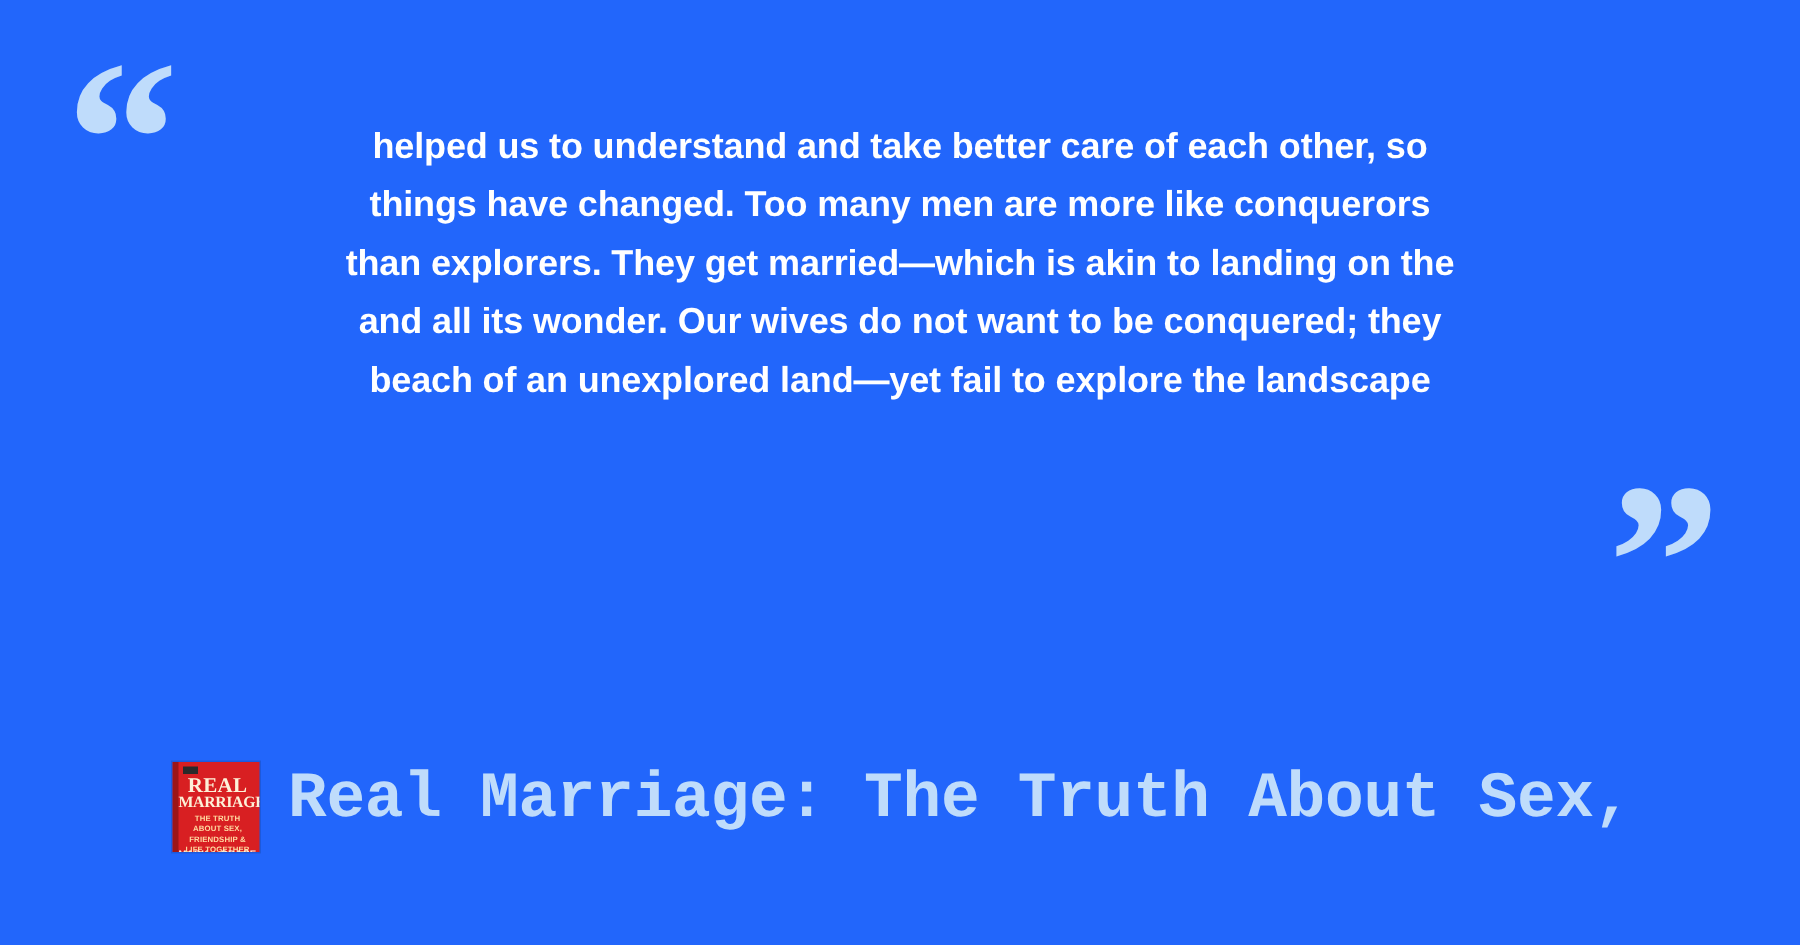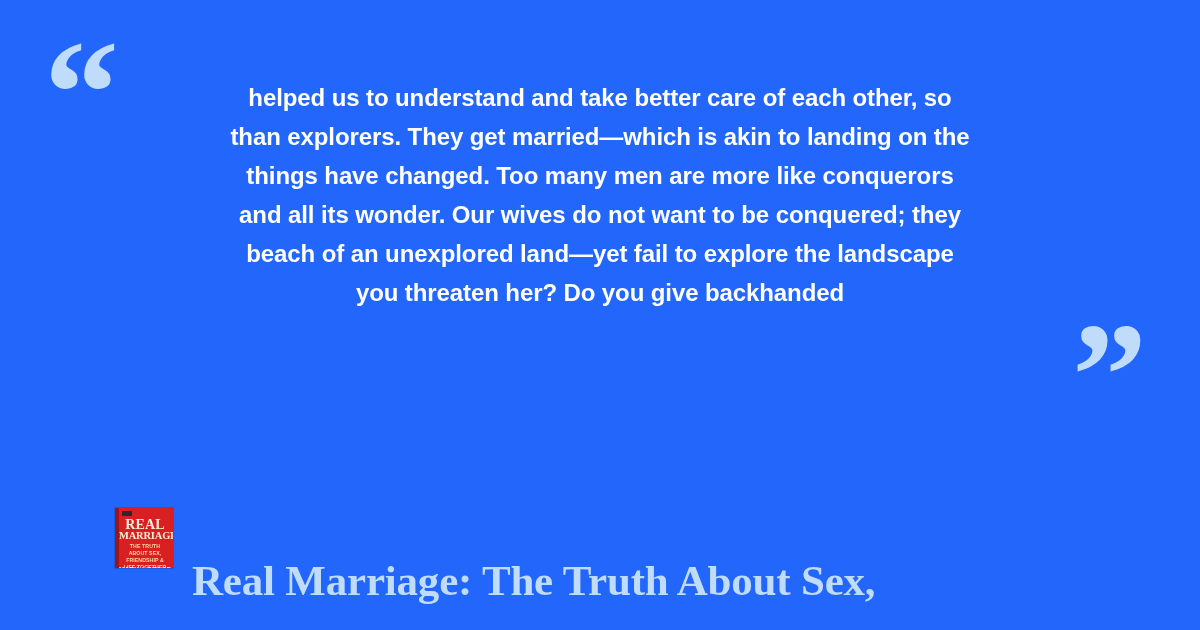--- a/index.html
+++ b/index.html
@@ -158,27 +158,26 @@
     letter-spacing: 0.2px;
   }
 
   
   #attrib-text {
     margin-left: 19px;
     padding-top: 2px;
   }
   #book-title {
     color: #bfdcfb;
-    font-family: Liberation Serif, serif;
+    font-family: Liberation Mono, monospace;
     font-weight: 700;
     font-size: 43px;
     line-height: 46px;
     letter-spacing: -0.2px;
     white-space: nowrap;
-    margin-top: 48px;
   }
   #site-name {
     margin-top: 4px;
     color: #bfdcfb;
     font-family: "Liberation Sans Narrow", "Liberation Sans", sans-serif;
     font-weight: 700;
     font-size: 25px;
     line-height: 27px;
     letter-spacing: -0.1px;
     white-space: nowrap;
@@ -186,25 +185,24 @@
 </style>
 </head>
 <body>
 
 <div id="card">
 
   <span id="quote-open" class="quote-mark">“</span>
 
   <div id="quote-body">
     <span class="qline">helped us to understand and take better care of each other, so</span>
+    <span class="qline">things have changed. Too many men are more like conquerors</span>
     <span class="qline">than explorers. They get married—which is akin to landing on the</span>
-    <span class="qline">things have changed. Too many men are more like conquerors</span>
     <span class="qline">and all its wonder. Our wives do not want to be conquered; they</span>
     <span class="qline">beach of an unexplored land—yet fail to explore the landscape</span>
-    <span class="qline">you threaten her? Do you give backhanded</span>
   </div>
 
   <span id="quote-close" class="quote-mark">”</span>
 
   <div id="attribution">
 
     <div id="book-cover">
       <div class="spine"></div>
       <div class="cov-tag"></div>
       <div class="cov-title">REAL</div>

